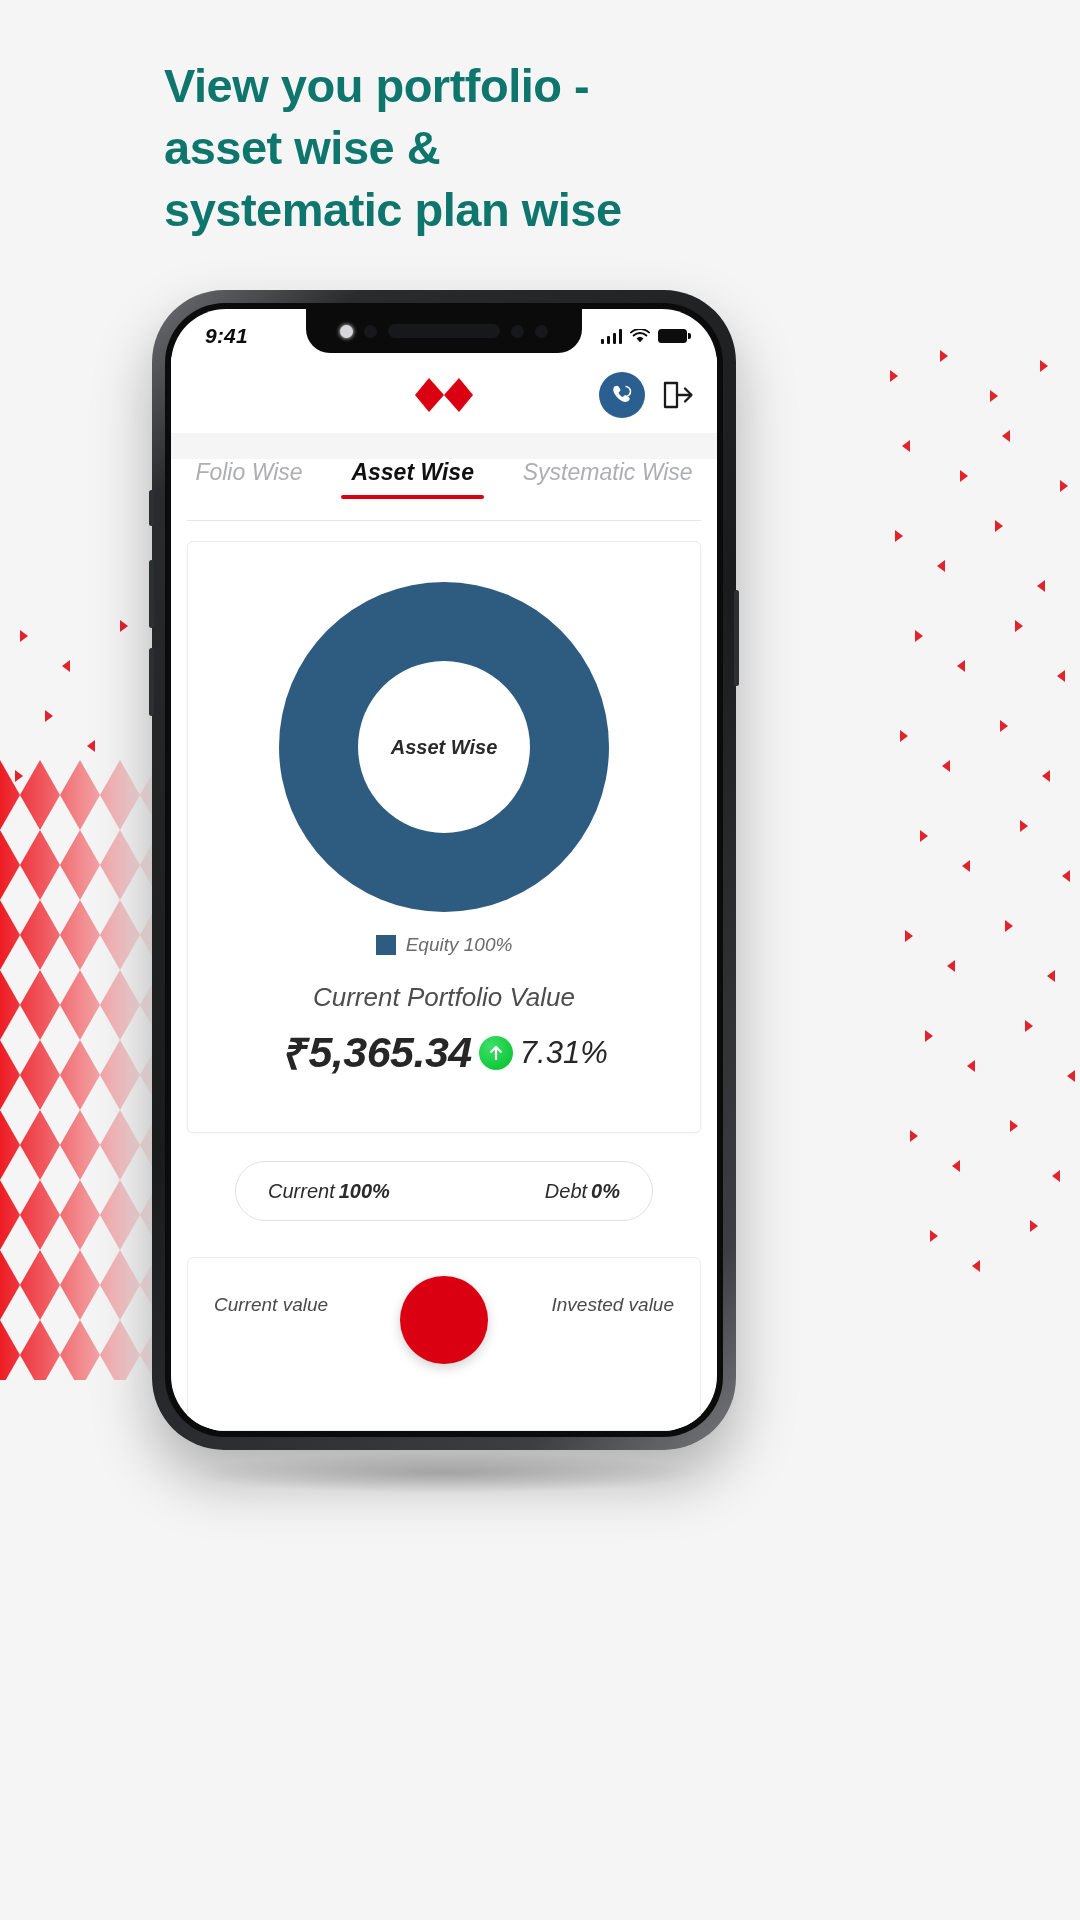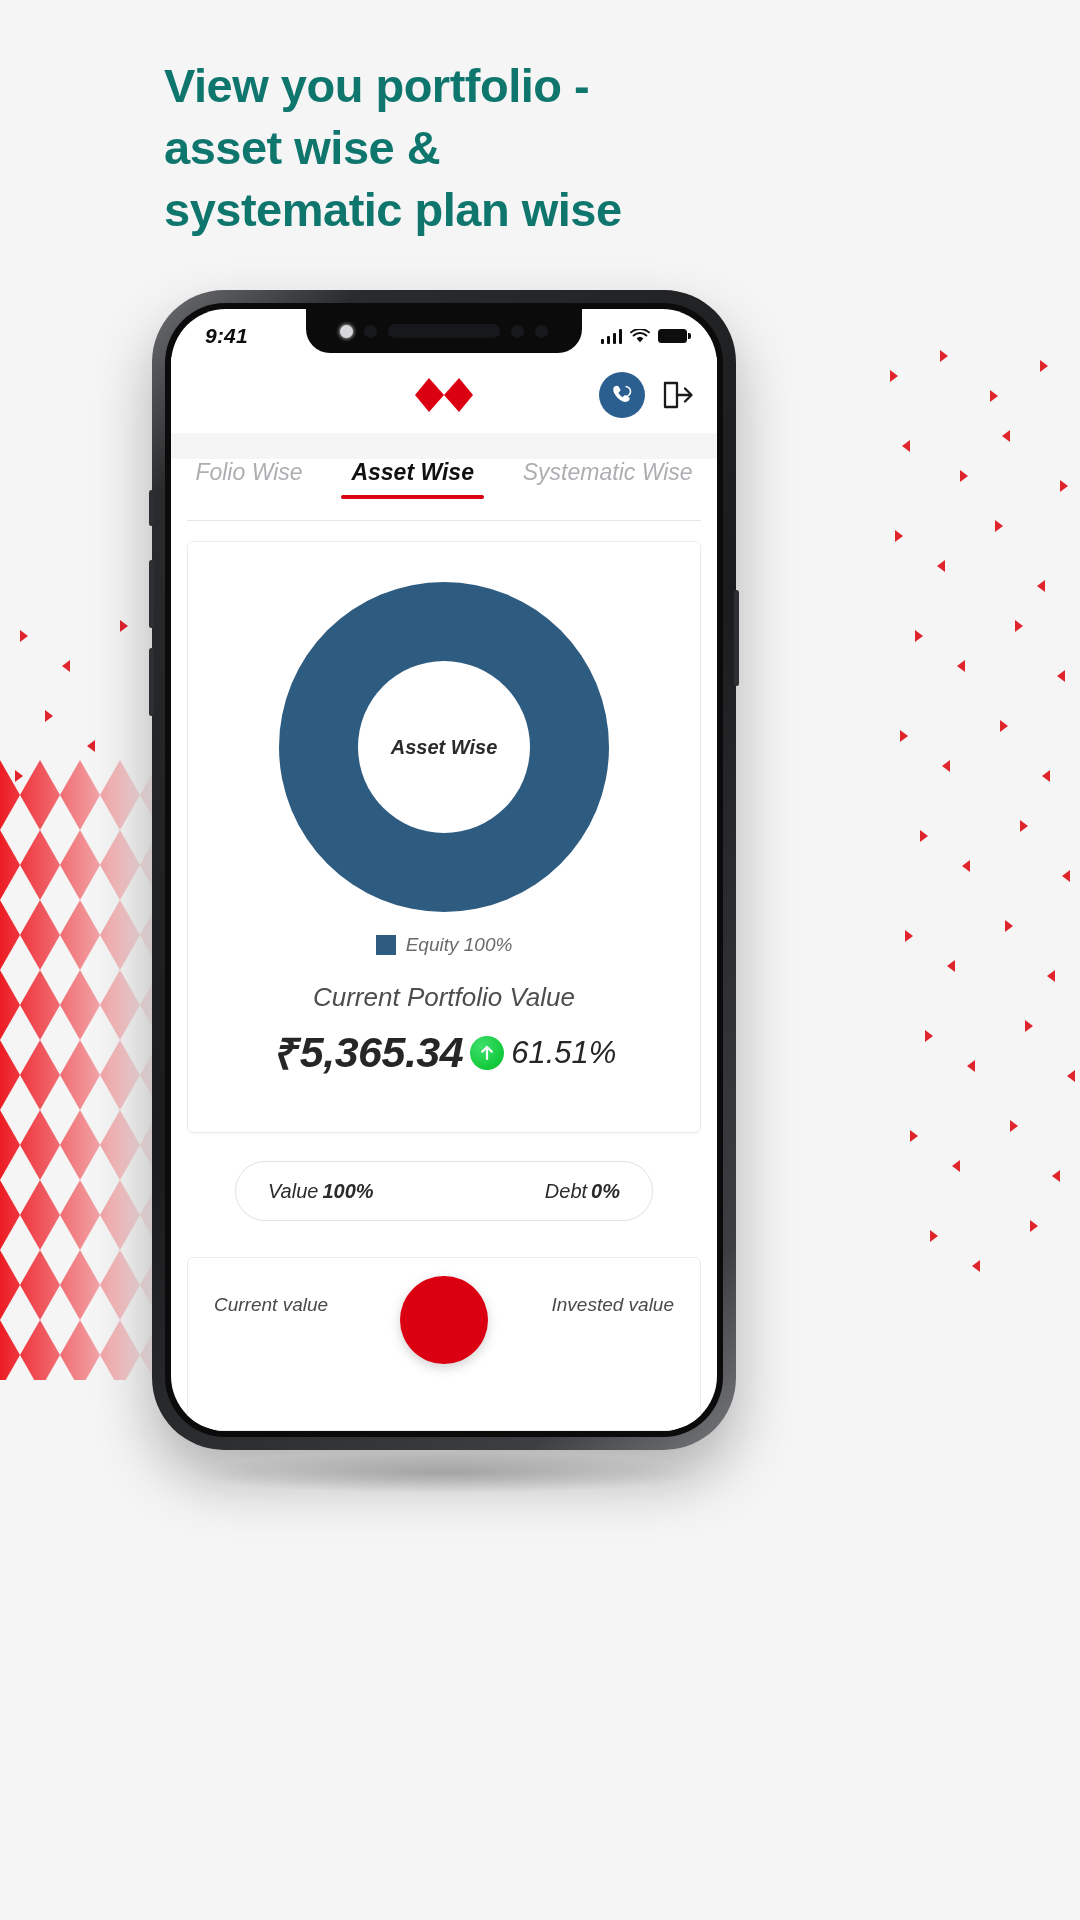--- a/index.html
+++ b/index.html
@@ -355,27 +355,27 @@
 
           <div class="cpv-row">
             <span class="cpv-value">₹</span>
             <span class="cpv-value">5,365.34</span>
             <span class="up-badge">
               <svg width="20" height="20" viewBox="0 0 20 20">
                 <path d="M10 4 L10 16" stroke="#fff" stroke-width="2.2" stroke-linecap="round"></path>
                 <path d="M5.2 8.8 L10 4 L14.8 8.8" stroke="#fff" stroke-width="2.2" fill="none" stroke-linecap="round" stroke-linejoin="round"></path>
               </svg>
             </span>
-            <span class="cpv-pct">61.51%</span>
+            <span class="cpv-pct">7.31%</span>
           </div>
         </div>
 
         <div class="pill-row">
           <span class="pill-item">
-            <span>Value</span><b>100%</b>
+            <span>Current</span><b>100%</b>
           </span>
           <span class="pill-item">
             <span>Debt</span><b>0%</b>
           </span>
         </div>
 
         <div class="bottom-card">
           <div class="bottom-labels">
             <span>Current value</span>
             <span>Invested value</span>

